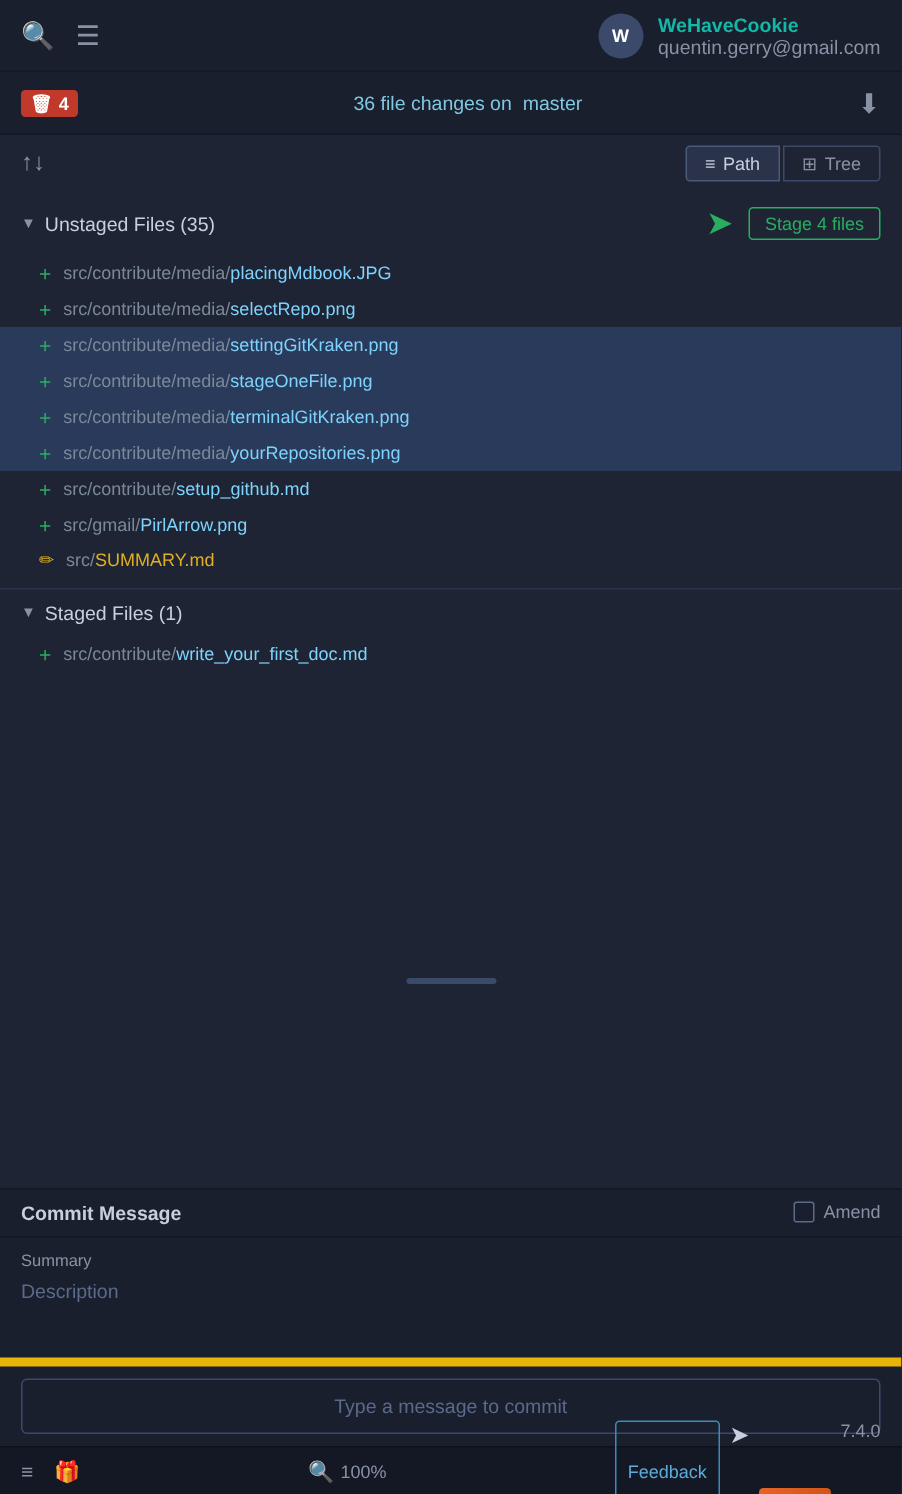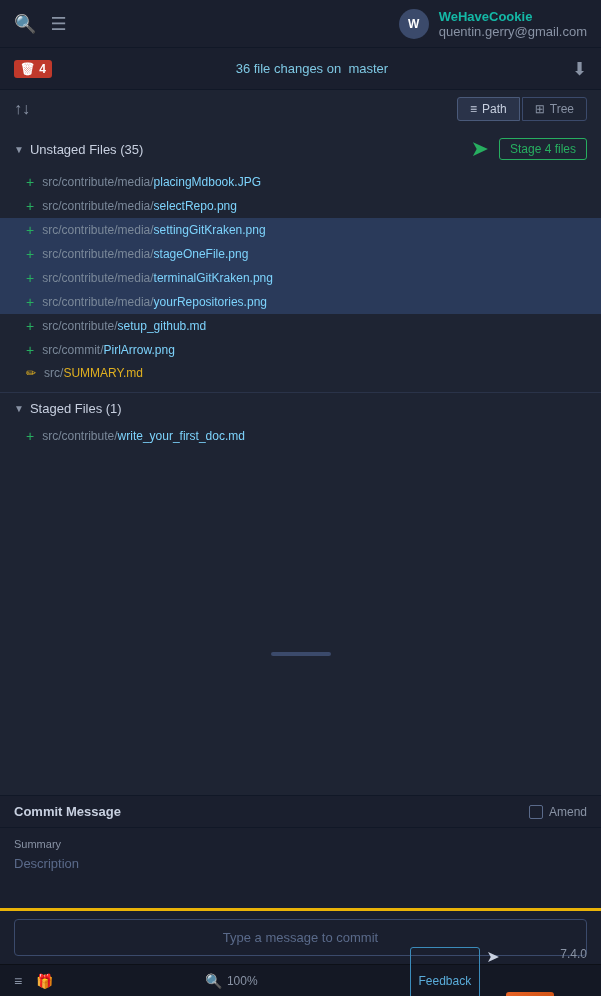--- a/index.html
+++ b/index.html
@@ -154,21 +154,21 @@
 
     
     .commit-area {
       background: #1a1f2e;
       border-top: 1px solid #111827;
       display: flex;
       flex-direction: column;
     }
     .commit-header {
       display: flex;
-      align-items: center;
+      align-items: flex-start;
       justify-content: space-between;
       padding: 8px 14px;
       border-bottom: 1px solid #111827;
     }
     .commit-label { color: #c8d0e0; font-size: 13px; font-weight: 600; }
     .amend-row { display: flex; align-items: center; gap: 6px; }
     .amend-checkbox {
       width: 14px; height: 14px;
       border: 1px solid #5a6a8a;
       background: #1a1f2e;
@@ -180,21 +180,21 @@
     .commit-text-area {
       padding: 10px 14px;
       min-height: 80px;
       flex: 1;
     }
     .summary-placeholder { color: #8892a4; font-size: 11px; margin-bottom: 6px; }
     .description-placeholder { color: #5a6a8a; font-size: 13px; }
 
     .commit-btn-row {
       padding: 8px 14px;
-      border-top: 3px solid #eab308;
+      border-top: 6px solid #eab308;
     }
     .commit-btn {
       width: 100%;
       padding: 10px;
       background: transparent;
       border: 1px solid #3b4a6b;
       border-radius: 4px;
       color: #5a6a8a;
       cursor: pointer;
       font-size: 13px;
@@ -334,21 +334,21 @@
     <span class="file-path-dim">src/contribute/media/</span>
       <span class="file-path-bright">yourRepositories.png</span>
   </div>
   <div class="file-item">
     <span class="file-plus">+</span>
     <span class="file-path-dim">src/contribute/</span>
       <span class="file-path-bright">setup_github.md</span>
   </div>
   <div class="file-item">
     <span class="file-plus">+</span>
-    <span class="file-path-dim">src/commit/</span>
+    <span class="file-path-dim">src/gmail/</span>
       <span class="file-path-bright">PirlArrow.png</span>
   </div>
   <div class="file-item">
     <span class="file-pencil">✏</span>
     <span class="file-path-dim">src/</span>
       <span class="file-path-yellow">SUMMARY.md</span>
   </div>
 
   <div class="section-header" style="margin-top:8px; border-top: 1px solid #2a3349;">
     <div class="section-header-left">

